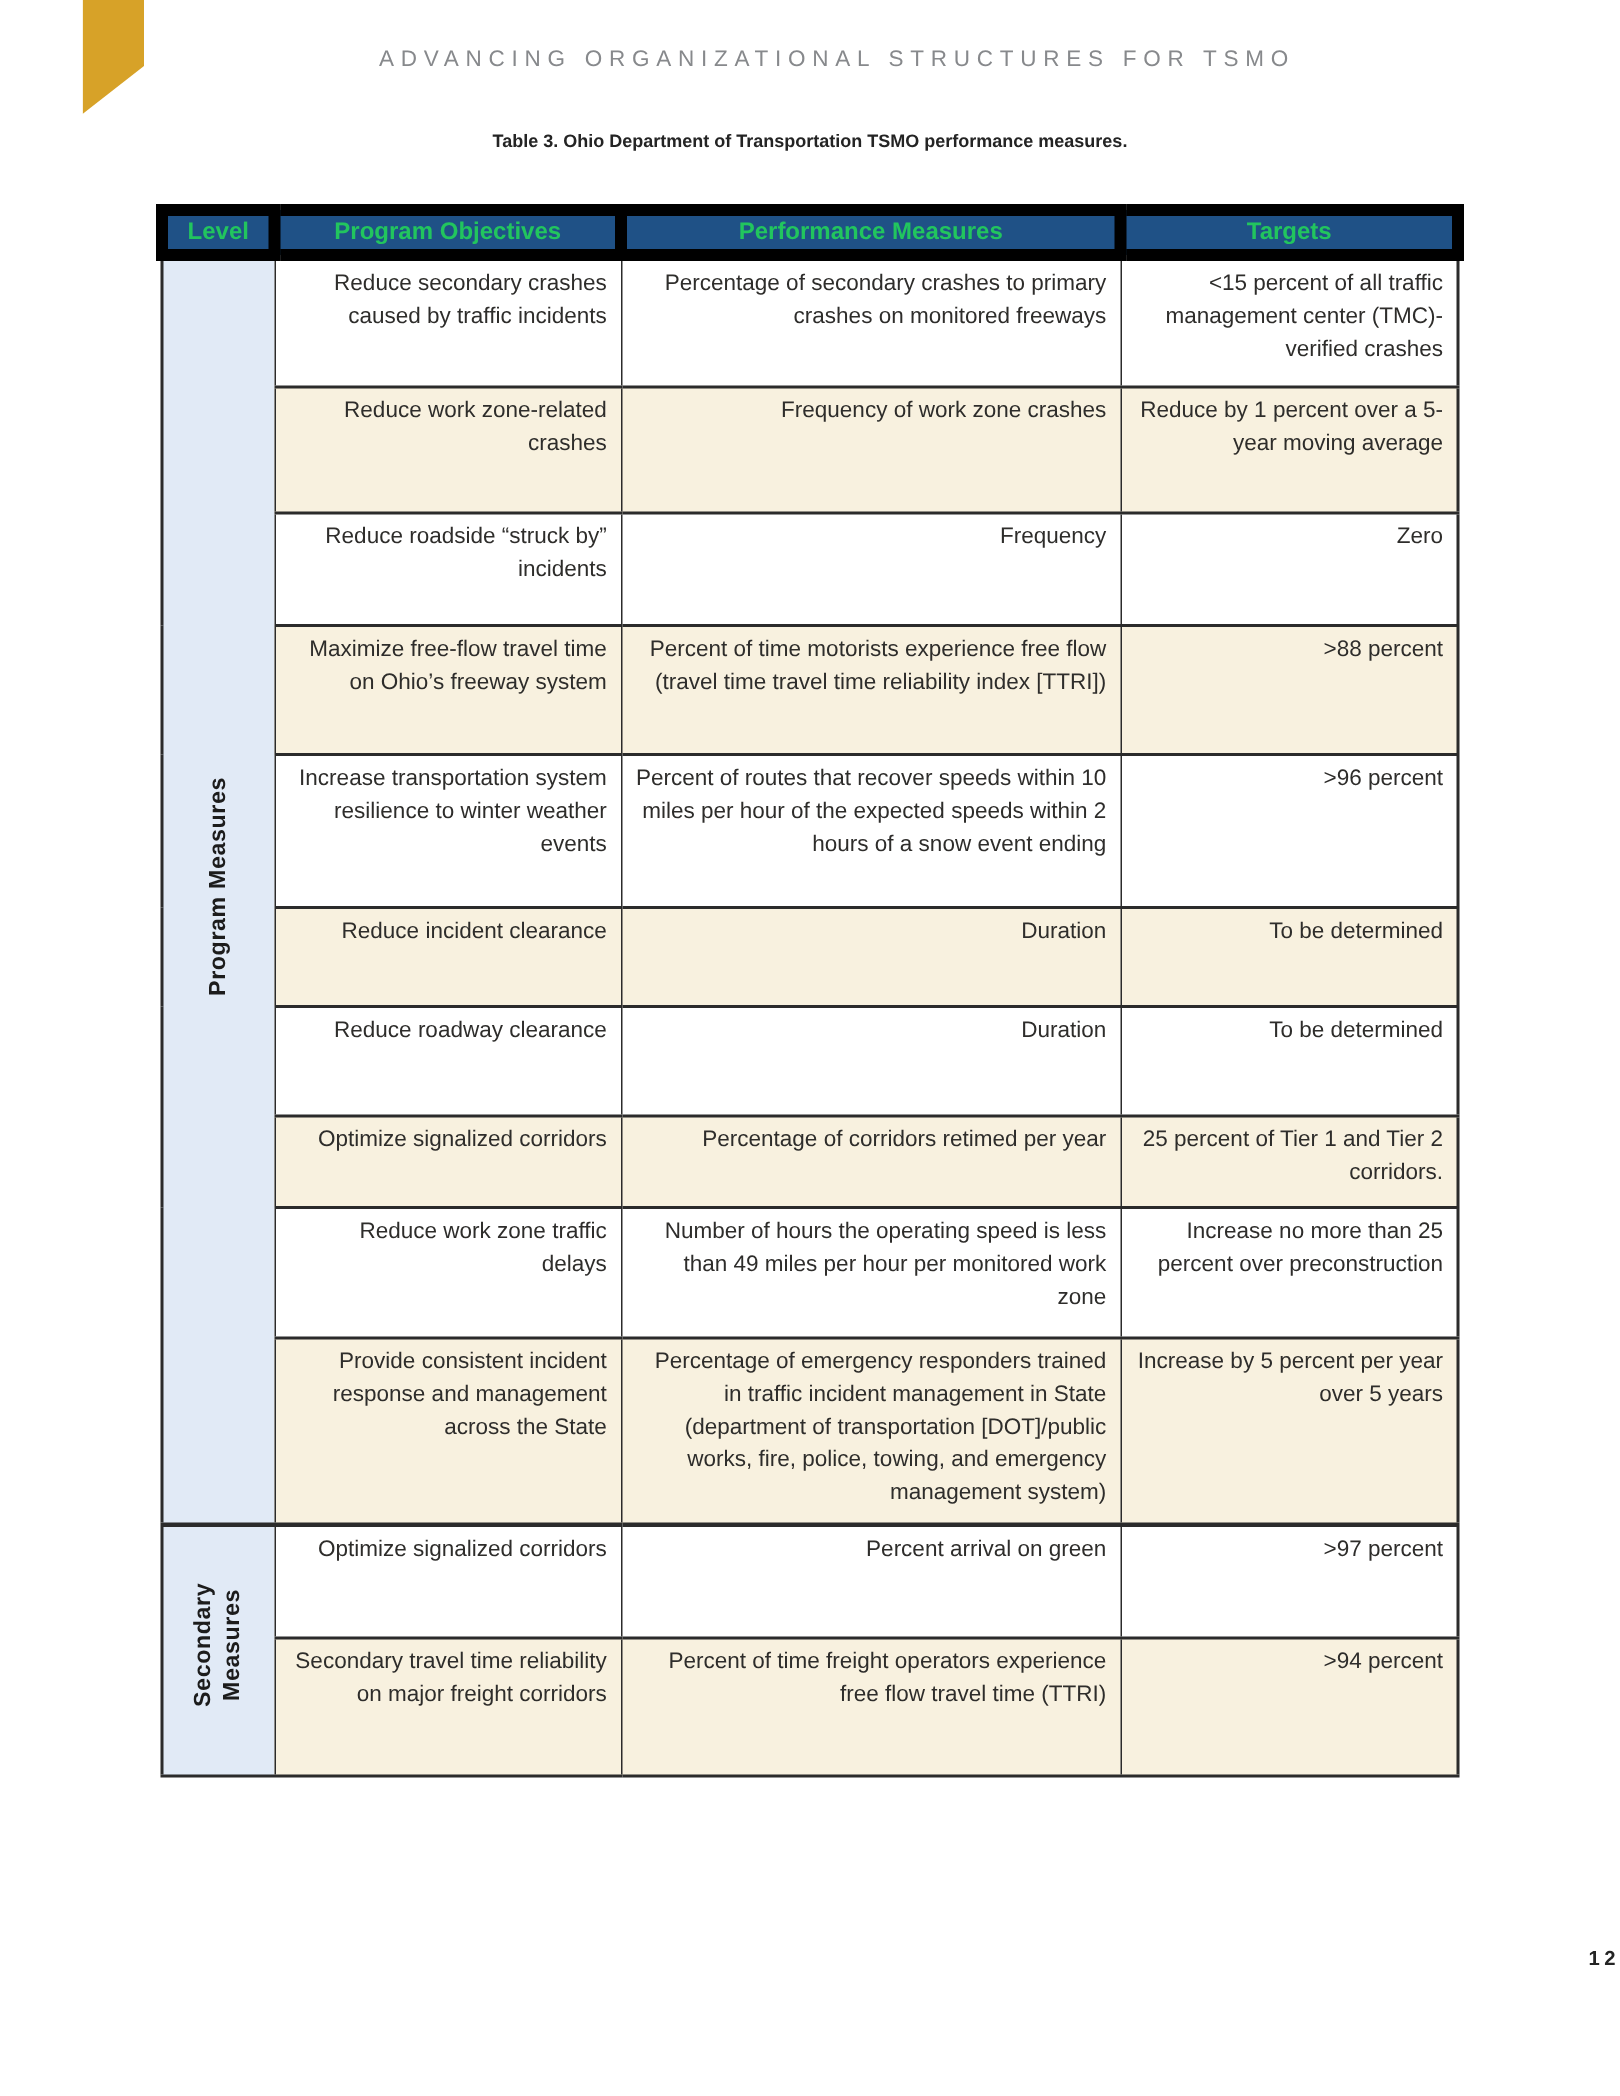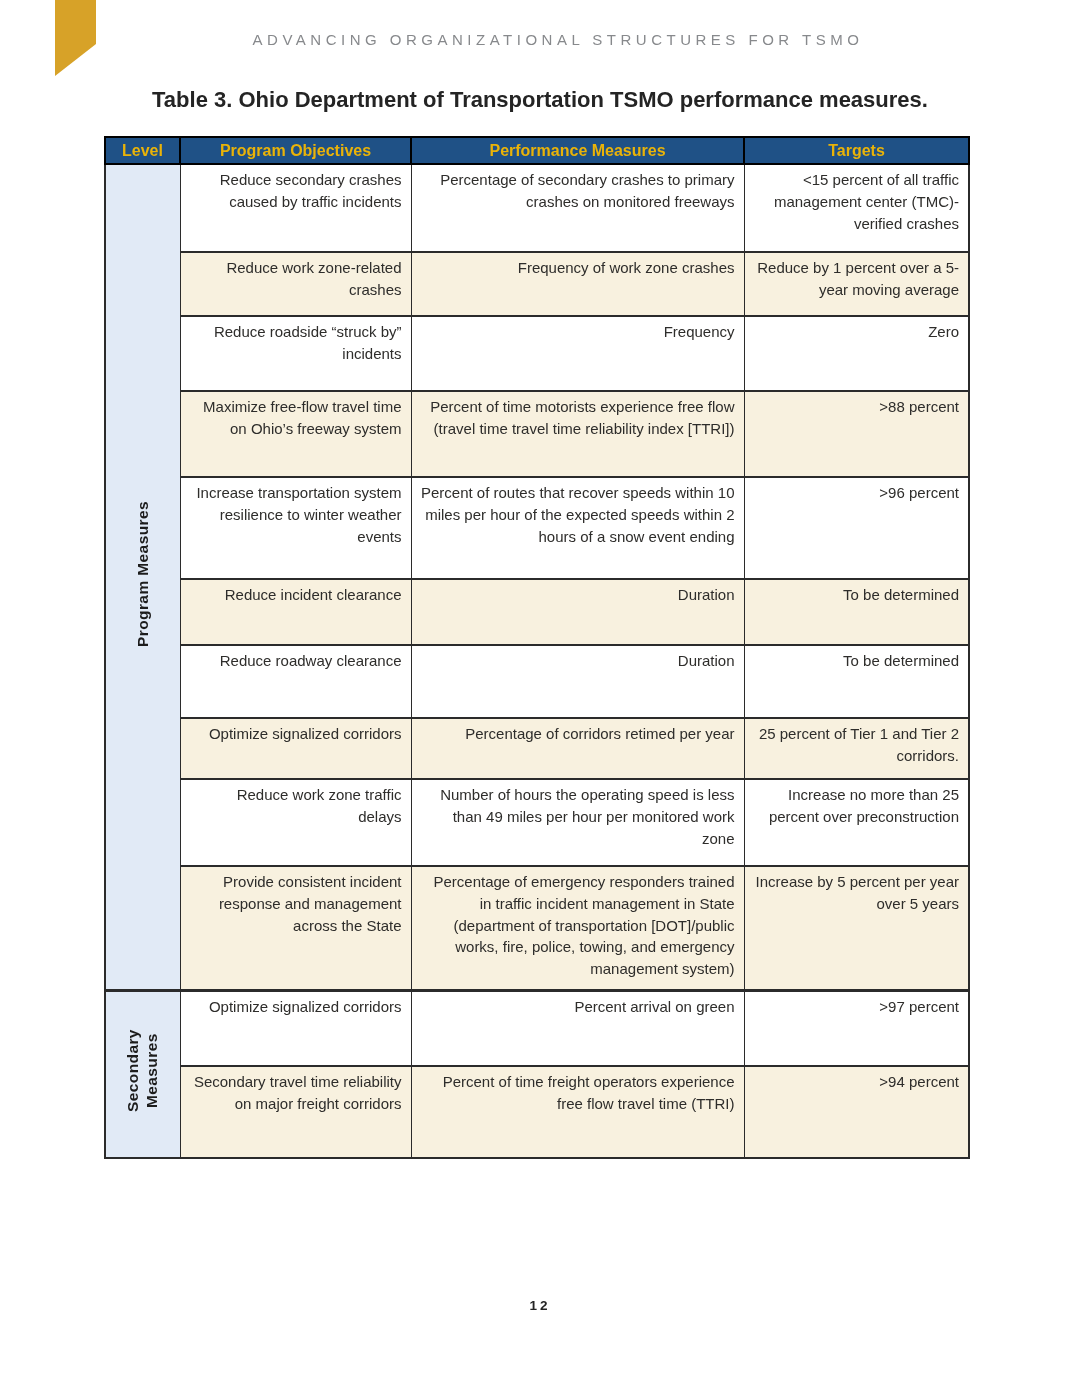--- a/index.html
+++ b/index.html
@@ -22,39 +22,39 @@
     color: #87898c;
     font-size: 15px;
     letter-spacing: 4.5px;
     font-weight: 500;
     padding-left: 36px;
   }
   .doc-title {
     position: absolute; top: 87px; left: 0; width: 100%;
     text-align: center;
     color: #242424;
-    font-size: 22px;
+    font-size: 12px;
     font-weight: bold;
   }
   .tablewrap { position: absolute; top: 136px; left: 104px; }
   table {
     border-collapse: collapse;
     table-layout: fixed;
     width: 864px;
     border: 2.5px solid #2b2b2b;
   }
   th {
     background: #1f5186;
-    color: #eab308;
+    color: #22c55e;
     font-size: 16px;
     font-weight: bold;
     height: 27px;
     padding: 2px 4px;
     text-align: center;
-    border: 2px solid #000000;
+    border: 8px solid #000000;
   }
   td {
     border: 1.5px solid #2b2b2b;
     border-top-width: 2.5px;
     border-bottom-width: 2.5px;
     vertical-align: top;
     padding: 4px 9px 6px 9px;
     font-size: 15px;
     line-height: 1.45;
     color: #2e2d2b;
@@ -75,21 +75,21 @@
     display: inline-block;
     font-weight: bold;
     color: #1c1c1c;
     font-size: 15.5px;
     letter-spacing: 0.4px;
     line-height: 1.25;
   }
   .vtext.two { height: 128px; }
   .pagenum {
     position: absolute; top: 1298px; left: 0; width: 100%;
-    text-align: center;
+    text-align: right;
     font-weight: bold;
     font-size: 13.5px;
     letter-spacing: 3px;
     color: #242424;
   }
 </style>
 </head>
 <body>
 
 <div class="ribbon"></div>
@@ -116,21 +116,21 @@
     </thead>
     <tbody>
       <tr class="white" style="height:88px">
         <td class="level" rowspan="10">
           <span class="vtext">Program Measures</span>
         </td>
         <td>Reduce secondary crashes caused by traffic incidents</td>
         <td>Percentage of secondary crashes to primary crashes on monitored freeways</td>
         <td>&lt;15 percent of all traffic management center (TMC)-verified crashes</td>
       </tr>
-      <tr class="cream" style="height:64px">
+      <tr class="cream" style="height:84px">
         <td>Reduce work zone-related crashes</td>
         <td>Frequency of work zone crashes</td>
         <td>Reduce by 1 percent over a 5-year moving average</td>
       </tr>
       <tr class="white" style="height:75px">
         <td>Reduce roadside “struck by” incidents</td>
         <td>Frequency</td>
         <td>Zero</td>
       </tr>
       <tr class="cream" style="height:86px">

